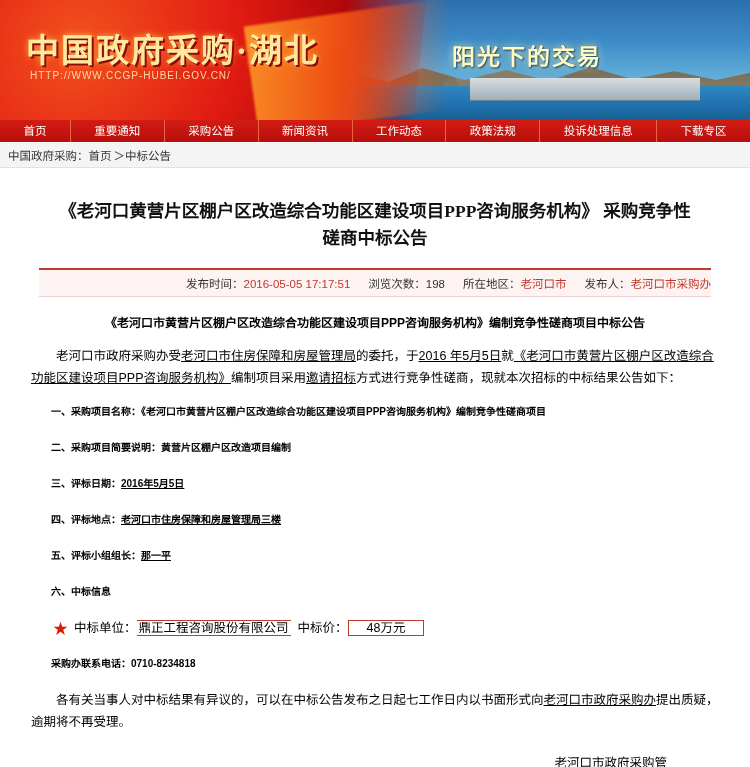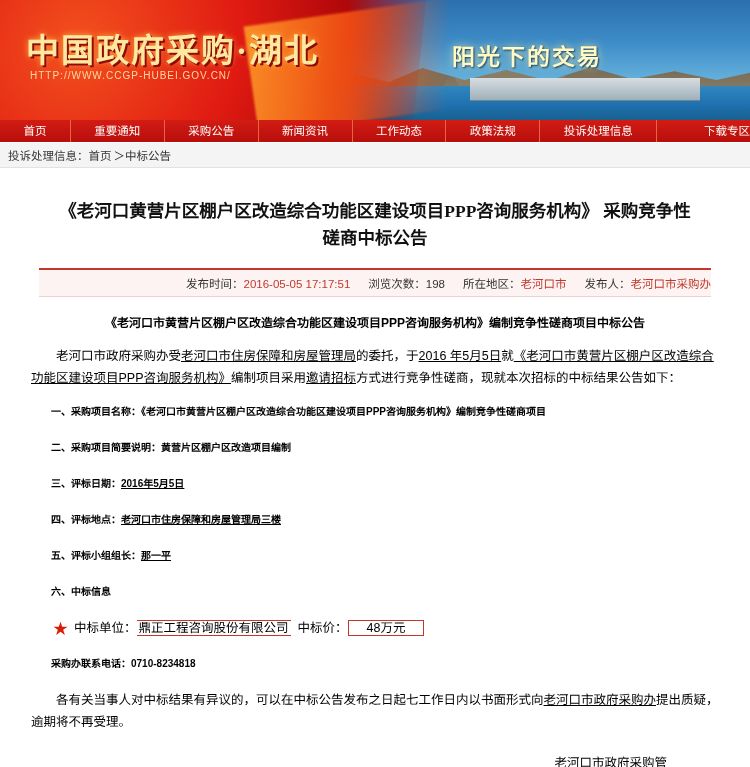--- a/index.html
+++ b/index.html
@@ -109,21 +109,21 @@
   .nav-item {
     flex: 1 1 auto;
     color: #ffffff;
     font-size: 11.5px;
     line-height: 22px;
     text-align: center;
     white-space: nowrap;
     border-right: 1px solid #e8653f;
     cursor: pointer;
   }
-  .nav-item:last-child { border-right: none; text-align: right; }
+  .nav-item:last-child { border-right: none; }
 
   
   .crumb-bar {
     width: 750px;
     height: 24px;
     background: #f4f4f4;
     border-bottom: 1px solid #e2e2e2;
     display: flex;
     align-items: center;
   }
@@ -250,21 +250,21 @@
   <div class="nav-item">重要通知</div>
   <div class="nav-item">采购公告</div>
   <div class="nav-item">新闻资讯</div>
   <div class="nav-item">工作动态</div>
   <div class="nav-item">政策法规</div>
   <div class="nav-item">投诉处理信息</div>
   <div class="nav-item">下载专区</div>
 </div>
 
 <div class="crumb-bar">
-  <span class="crumb-text">投诉处理信息：</span>
+  <span class="crumb-text">中国政府采购：</span>
   <span class="crumb-text" style="margin-left:0">首页</span>
   <span class="crumb-text" style="margin-left:2px">＞</span>
   <span class="crumb-text" style="margin-left:0">中标公告</span>
 </div>
 
 <div class="content">
 
   <div class="doc-title">《老河口黄营片区棚户区改造综合功能区建设项目PPP咨询服务机构》 采购竞争性磋商中标公告</div>
   <hr class="rule">
 

